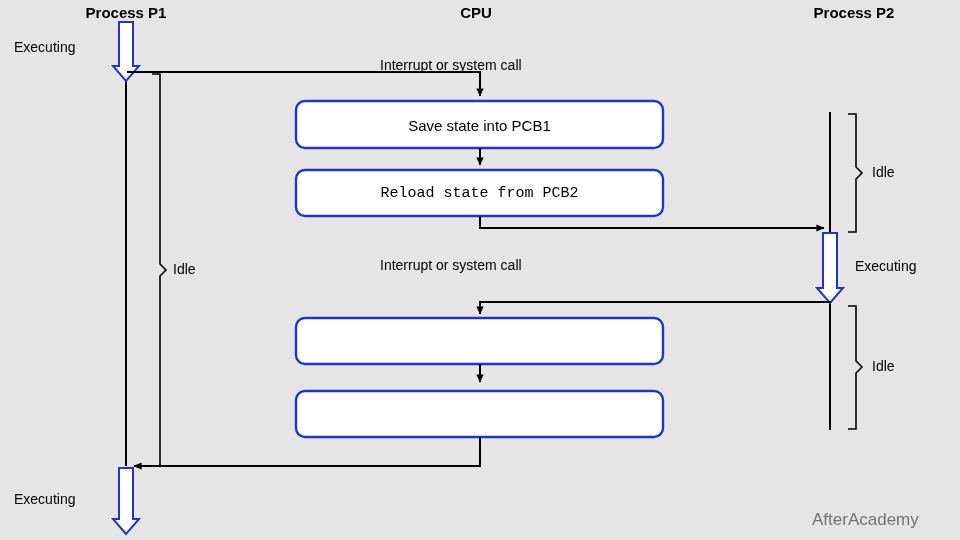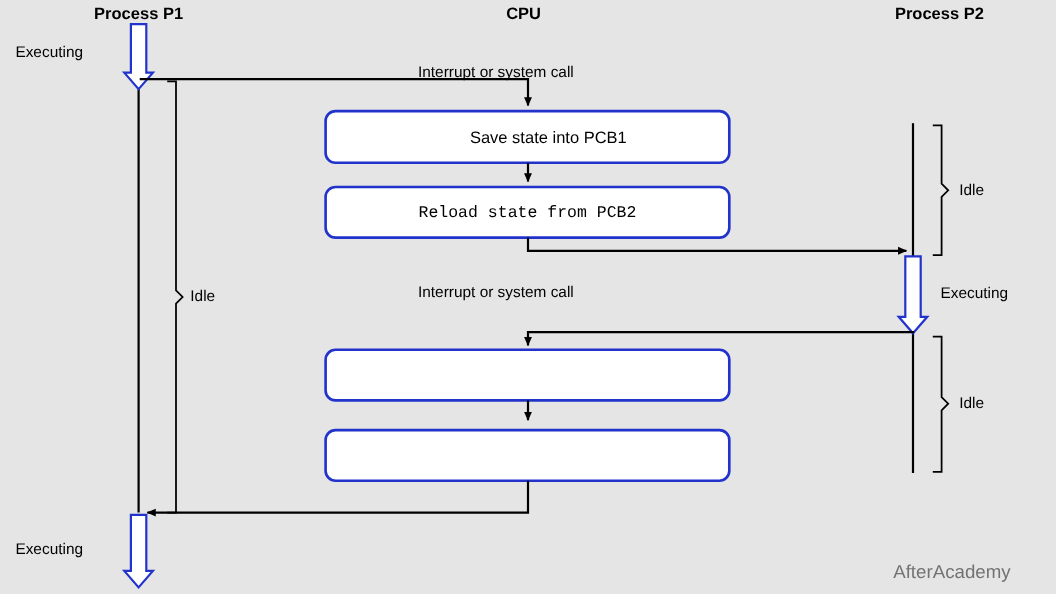--- a/index.html
+++ b/index.html
@@ -110,18 +110,18 @@
   <div class="lbl" style="left:173px; top:262px;">Idle</div>
   <div class="lbl" style="left:14px; top:492px;">Executing</div>
 
   <div class="lbl" style="left:872px; top:165px;">Idle</div>
   <div class="lbl" style="left:855px; top:259px;">Executing</div>
   <div class="lbl" style="left:872px; top:359px;">Idle</div>
 
   <div class="lbl" style="left:380px; top:58px;">Interrupt or system call</div>
   <div class="lbl" style="left:380px; top:258px;">Interrupt or system call</div>
 
-  <div class="boxlbl" style="left:296px; top:117px; width:367px;margin-left:19px;">Save state into PCB1</div>
+  <div class="boxlbl" style="left:296px; top:117px; width:367px;">Save state into PCB1</div>
   <div class="boxlbl" style="left:296px; top:185px; width:367px;font-family:Liberation Mono, monospace;">Reload state from PCB2</div>
 
   <div class="wm" style="left:812px; top:510px;">AfterAcademy</div>
 
 </div>
 
 </body></html>

